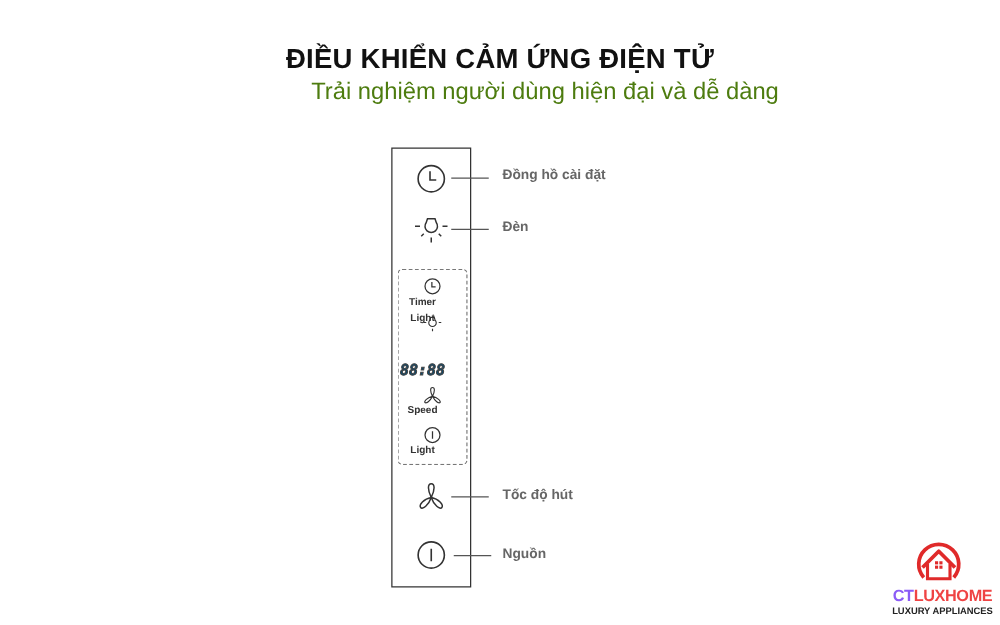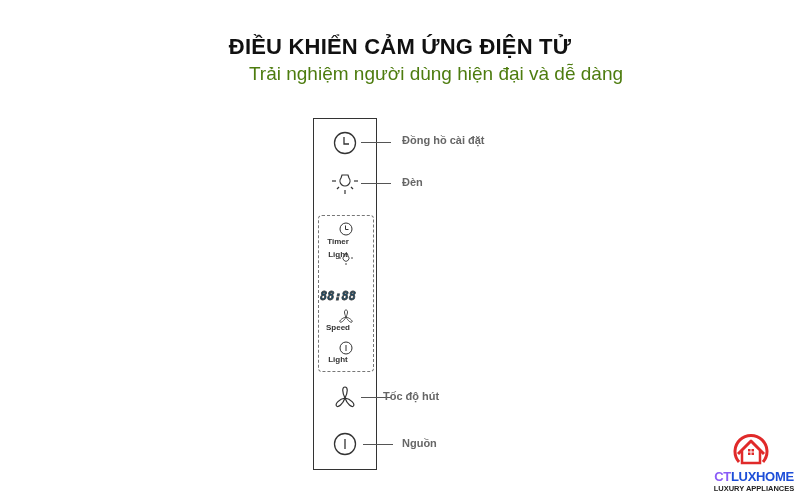--- a/index.html
+++ b/index.html
@@ -71,34 +71,34 @@
   <line x1="7" y1="4" x2="7" y2="10" stroke="#333" stroke-width="1"></line>
 </svg>
 <div class="small-label" style="top:355px">Light</div>
 
 <svg class="ico" style="left:333px;top:385px" width="24" height="24" viewBox="0 0 24 24">
   <path d="M12,13 C9,7 9,2 12,2 C15,2 15,7 12,13 Z" fill="none" stroke="#333" stroke-width="1.2"></path>
   <path d="M12,13 C6,14 2,19 3.5,21 C5,23 10,19 12,13 Z" fill="none" stroke="#333" stroke-width="1.2"></path>
   <path d="M12,13 C18,14 22,19 20.5,21 C19,23 14,19 12,13 Z" fill="none" stroke="#333" stroke-width="1.2"></path>
 </svg>
 <div class="callout-line" style="left:361px;top:397px;width:30px"></div>
-<div class="callout-text" style="left:383px;top:390px">Tốc độ hút</div>
+<div class="callout-text" style="left:402px;top:390px">Tốc độ hút</div>
 
 <svg class="ico" style="left:333px;top:432px" width="24" height="24" viewBox="0 0 24 24">
   <circle cx="12" cy="12" r="10.5" fill="none" stroke="#333" stroke-width="1.3"></circle>
   <line x1="12" y1="7" x2="12" y2="17" stroke="#333" stroke-width="1.3"></line>
 </svg>
 <div class="callout-line" style="left:363px;top:444px;width:30px"></div>
 <div class="callout-text" style="left:402px;top:437px">Nguồn</div>
 
 <svg class="ico" style="left:731px;top:432px" width="40" height="38" viewBox="0 0 40 38">
   <path d="M8,30 A16,16 0 1 1 32,30" fill="none" stroke="#e02a2a" stroke-width="3"></path>
   <polyline points="7,22 20,9 33,22" fill="none" stroke="#e02a2a" stroke-width="3" stroke-linejoin="round"></polyline>
   <polyline points="11,19 11,31 29,31 29,19" fill="none" stroke="#e02a2a" stroke-width="2.5"></polyline>
   <rect x="17" y="17" width="2.5" height="2.5" fill="#e02a2a"></rect>
   <rect x="20.5" y="17" width="2.5" height="2.5" fill="#e02a2a"></rect>
   <rect x="17" y="20.5" width="2.5" height="2.5" fill="#e02a2a"></rect>
   <rect x="20.5" y="20.5" width="2.5" height="2.5" fill="#e02a2a"></rect>
 </svg>
 <div class="logo-text1">
-  <span style="color:#8b5cf6">CT</span><span style="color:#1d4ed8">LUXHOME</span>
+  <span style="color:#8b5cf6">CT</span><span style="color:#ef4444">LUXHOME</span>
 </div>
 <div class="logo-text2">LUXURY APPLIANCES</div>
 
 </body></html>

